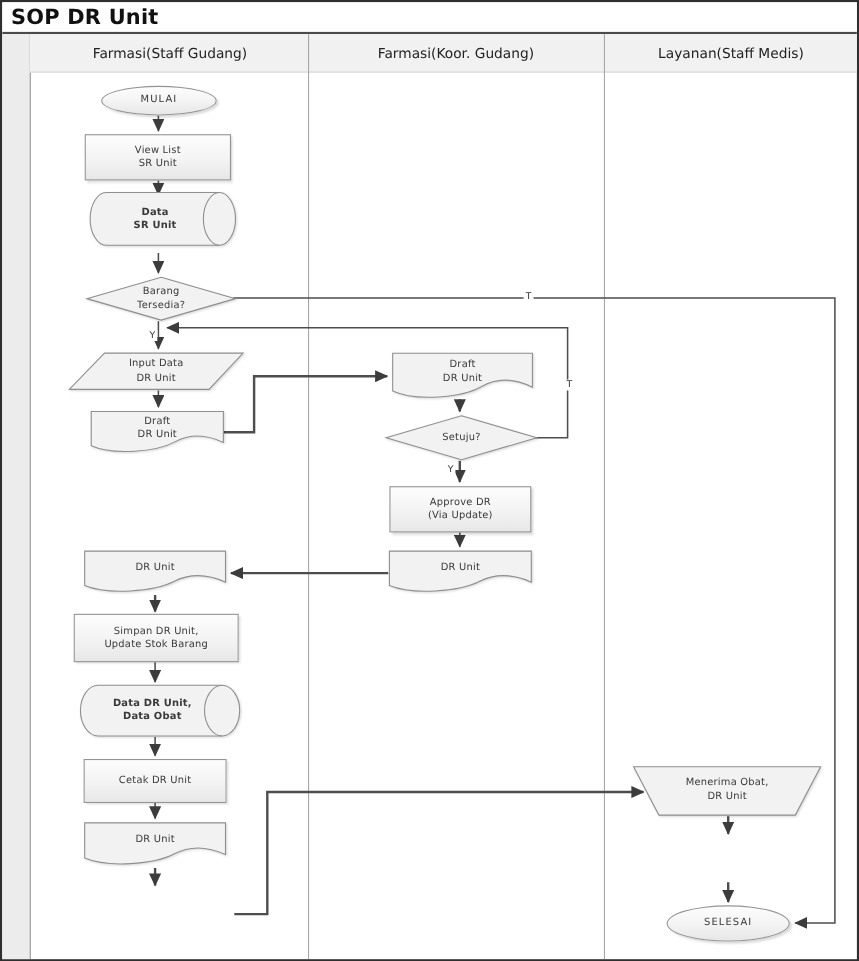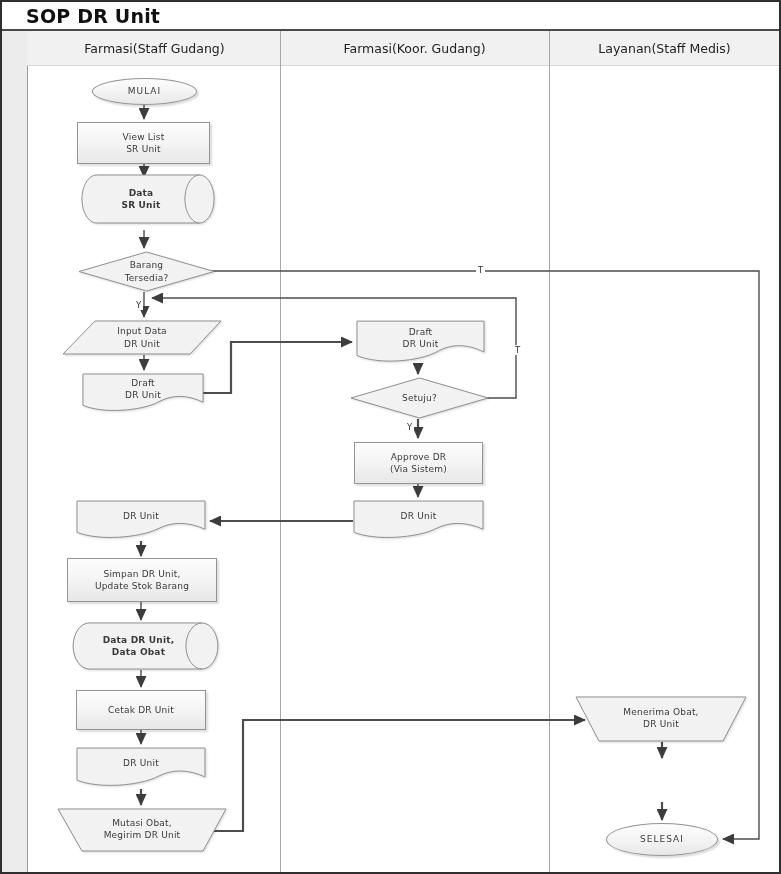--- a/index.html
+++ b/index.html
@@ -6,21 +6,21 @@
   #root{
     position:relative;width:781px;height:874px;box-sizing:border-box;
     border:2px solid #2f2f2f;background:#ffffff;overflow:hidden;
     font-family:"DejaVu Sans","Liberation Sans",sans-serif;color:#333;
   }
   
   #titlebar{
     position:absolute;left:0;top:0;right:0;height:27px;background:#ffffff;
     border-bottom:2px solid #4a4a4a;display:flex;align-items:center;
   }
-  #titlebar .t{font-size:19px;font-weight:bold;color:#111;padding-left:24px;letter-spacing:.2px;}
+  #titlebar .t{font-size:19px;font-weight:bold;color:#111;padding-left:8px;letter-spacing:.2px;}
   
   .phase-strip{position:absolute;left:0;top:29px;bottom:0;width:25px;background:#ececec;border-right:1px solid #9a9a9a;}
   .lane-band{position:absolute;left:25px;right:0;top:29px;height:34px;background:#f1f1f1;border-bottom:1px solid #d6d6d6;}
   .lane-div{position:absolute;top:29px;bottom:0;width:1px;background:#a8a8a8;}
   .lane-head{
     position:absolute;top:31px;height:32px;display:flex;
     align-items:center;justify-content:center;font-size:12.5px;line-height:1.3;color:#222;
   }
   
   .node{position:absolute;z-index:10;}
@@ -182,46 +182,39 @@
     <span class="nlabel">Cetak DR Unit</span>
   </div>
 
   <div class="node doc" style="left:74px;top:745px;width:130px;height:42px;">
     <svg class="shape" viewBox="0 0 130 40" preserveAspectRatio="none">
       <path d="M1 1 H129 V28.5 C112 21 96 21 82 28 C64 37 22 40 1 31.5 Z" fill="#f2f2f2" stroke="#8f8f8f"></path>
     </svg>
     <span class="nlabel">DR Unit</span>
   </div>
 
-  <div class="node manual" style="left:55px;top:806px;width:170px;height:44px;">
-    <svg class="shape" viewBox="0 0 170 44" preserveAspectRatio="none">
-      <polygon points="1,1 169,1 146,43 25,43" fill="#f2f2f2" stroke="#8f8f8f"></polygon>
-    </svg>
-    <span class="nlabel">Mutasi Obat,
-Megirim DR Unit</span>
-  </div>
 
   <div class="node doc" style="left:354px;top:318px;width:129px;height:45px;">
     <svg class="shape" viewBox="0 0 130 40" preserveAspectRatio="none">
       <path d="M1 1 H129 V28.5 C112 21 96 21 82 28 C64 37 22 40 1 31.5 Z" fill="#f2f2f2" stroke="#8f8f8f"></path>
     </svg>
     <span class="nlabel">Draft
 DR Unit</span>
   </div>
 
   <div class="node" style="left:348px;top:375px;width:139px;height:42px;">
     <svg class="shape" viewBox="0 0 137 41" preserveAspectRatio="none">
       <polygon points="68.5,1 136,20.5 68.5,40 1,20.5" fill="#f2f2f2" stroke="#8f8f8f"></polygon>
     </svg>
     <span class="nlabel">Setuju?</span>
   </div>
 
   <div class="node css-shape" style="left:352px;top:440px;width:129px;height:42px;">
     <span class="nlabel">Approve DR
-(Via Sistem)</span>
+(Via Update)</span>
   </div>
 
   <div class="node doc" style="left:351px;top:498px;width:131px;height:41px;">
     <svg class="shape" viewBox="0 0 130 40" preserveAspectRatio="none">
       <path d="M1 1 H129 V28.5 C112 21 96 21 82 28 C64 37 22 40 1 31.5 Z" fill="#f2f2f2" stroke="#8f8f8f"></path>
     </svg>
     <span class="nlabel">DR Unit</span>
   </div>
 
   <div class="node manual" style="left:573px;top:694px;width:172px;height:46px;">

